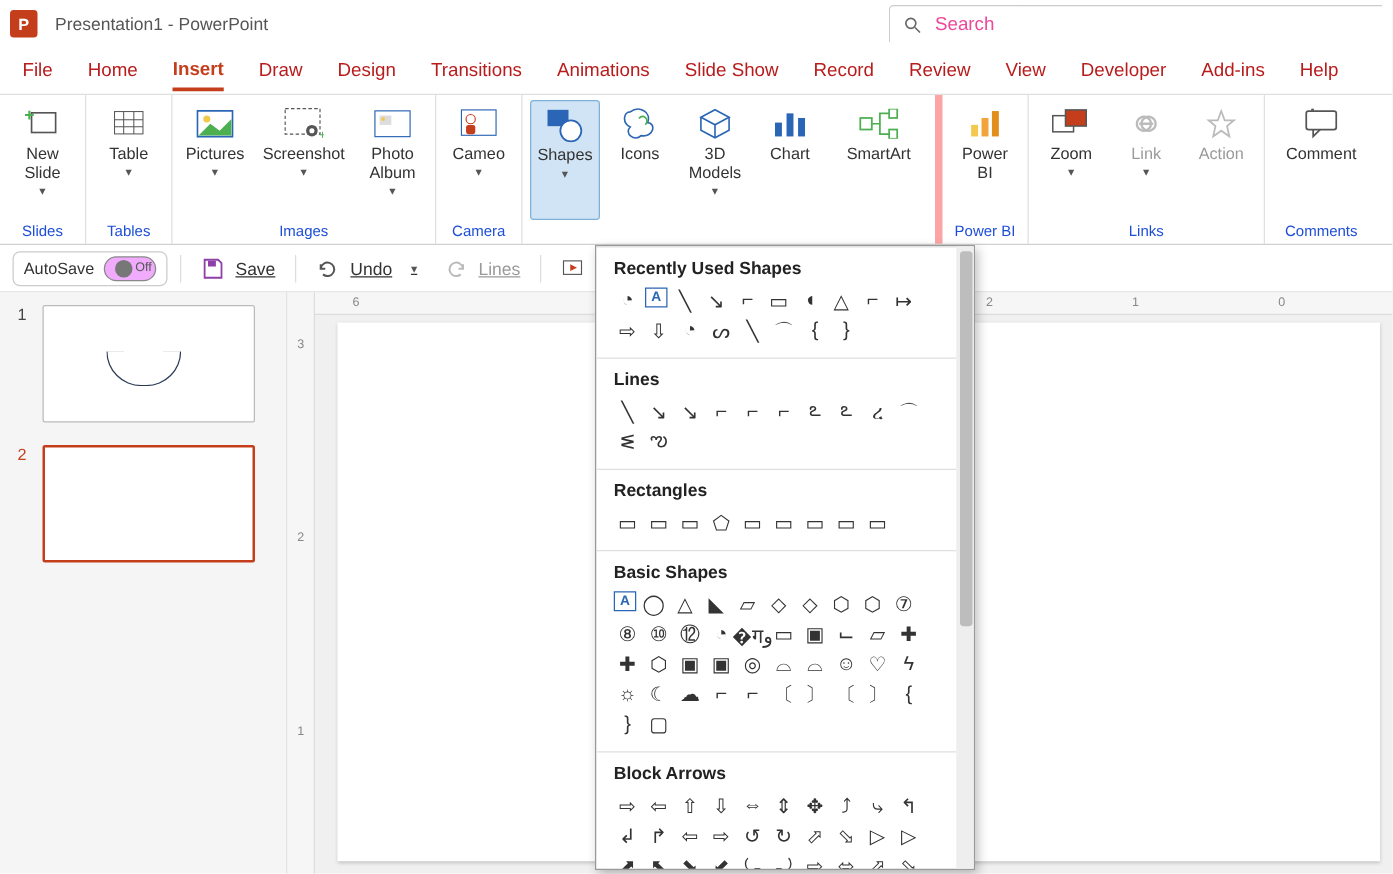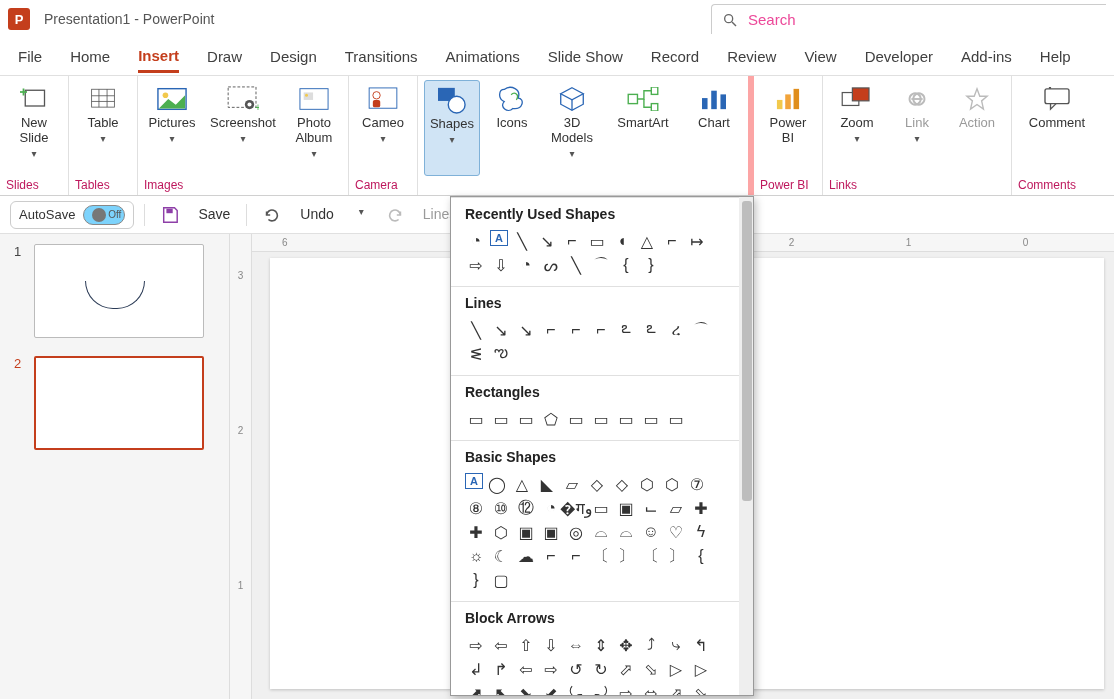--- a/index.html
+++ b/index.html
@@ -5,58 +5,58 @@
 * { box-sizing: border-box; margin: 0; padding: 0; font-family: "Segoe UI", Arial, sans-serif; }
 body { background: #fff; width: 1114px; height: 699px; overflow: hidden; font-size: 13px; color: #333; }
 
 .titlebar { height: 38px; display: flex; align-items: center; padding: 0 8px; }
 .app-icon { width: 22px; height: 22px; background: #c43e1c; border-radius: 3px; color: #fff; font-weight: bold; display: flex; align-items: center; justify-content: center; font-size: 13px; margin-right: 14px; }
 .presentation-title { font-size: 14px; color: #555; }
 .searchbox { margin-left: auto; width: 395px; height: 30px; border: 1px solid #ccc; border-bottom: none; border-right: none; border-radius: 4px 0 0 0; display: flex; align-items: center; padding: 0 10px; color: #888; gap: 10px; }
 .search-icon { width: 16px; height: 16px; }
 
 .tabs { height: 38px; display: flex; align-items: center; padding: 0 18px; gap: 28px; border-bottom: 1px solid #e0e0e0; font-size: 15px; }
-.tab { cursor: pointer; padding: 6px 0; color: #404040; }
+.tab { cursor: pointer; padding: 6px 0; color: #b91c1c; }
 .tab.active { color: #c43e1c; border-bottom: 3px solid #c43e1c; font-weight: 600; }
 
 .ribbon { height: 120px; display: flex; border-bottom: 1px solid #d0d0d0; background: #fff; position: relative; }
 .group { border-right: 1px solid #e0e0e0; display: flex; flex-direction: column; align-items: center; padding: 4px 6px 0 6px; }
 .group-row { display: flex; gap: 4px; flex: 1; }
-.group-label { font-size: 12px; color: #be185d; padding: 2px 0 3px 0; text-align: left; width: 100%; }
+.group-label { font-size: 12px; color: #1d4ed8; padding: 2px 0 3px 0; text-align: center; width: 100%; }
 .rbtn { display: flex; flex-direction: column; align-items: center; justify-content: flex-start; width: 60px; padding: 4px 2px; cursor: pointer; text-align: center; font-size: 13px; line-height: 1.15; gap: 2px; border-radius: 3px; }
 .rbtn.narrow { width: 56px; }
 .rbtn.wide { width: 78px; }
 .rbtn.active { background: #d0e4f5; border: 1px solid #7fb1d8; }
 .ricon { width: 34px; height: 30px; display: flex; align-items: center; justify-content: center; }
 .chev { font-size: 10px; color: #555; }
 .disabled { color: #9a9a9a; }
 
 .qat { height: 38px; display: flex; align-items: center; padding: 0 10px; gap: 10px; border-bottom: 1px solid #e0e0e0; background: #fff; }
 .autosave { border: 1px solid #ccc; border-radius: 6px; padding: 3px 8px; display: flex; align-items: center; gap: 8px; font-size: 13px; text-align: right; }
-.toggle { width: 42px; height: 20px; border-radius: 10px; border: 1px solid #888; background: #7dd3fc; display: flex; align-items: center; padding: 0 3px; gap: 2px; font-size: 10px; color: #555; justify-content: flex-end; }
+.toggle { width: 42px; height: 20px; border-radius: 10px; border: 1px solid #888; background: #f0abfc; display: flex; align-items: center; padding: 0 3px; gap: 2px; font-size: 10px; color: #555; justify-content: flex-end; }
 .toggle::before { content:""; width: 14px; height: 14px; background:#777; border-radius:50%; order:-1; }
-.qbtn { display: flex; align-items: flex-start; gap: 19px; padding: 3px 6px; cursor: pointer; font-size: 14px; }
+.qbtn { display: flex; align-items: center; gap: 9px; padding: 3px 6px; cursor: pointer; font-size: 14px; text-decoration: underline; }
 .qicon { width: 18px; height: 18px; display:flex; align-items:center; justify-content:center; }
 
 .workspace { display: flex; height: calc(699px - 38px - 38px - 120px - 38px); position: relative; }
 .thumbs { width: 230px; background: #f5f5f5; padding: 10px 14px; display: flex; flex-direction: column; gap: 18px; border-right: 1px solid #ddd; }
 .thumb-row { display: flex; gap: 6px; }
 .thumb-num { width: 14px; font-size: 13px; color: #444; }
 .thumb { width: 170px; height: 94px; background: #fff; border: 1px solid #bbb; border-radius: 2px; position: relative; }
 .thumb.selected { border: 2px solid #c43e1c; }
 .thumb-num.selected { color: #c43e1c; }
 .chord { position:absolute; left:50px; top:36px; width:60px; height:28px; border:1.5px solid #2a3a55; border-top:none; border-radius:0 0 60px 60px; }
 
 .rulerbar { flex:1; position:relative; background:#f0f0f0; }
 .vruler { position:absolute; left:0; top:0; width:22px; height:100%; background:#f6f6f6; border-right:1px solid #ddd; display:flex; flex-direction:column; align-items:center; justify-content:space-around; font-size:10px; color:#888; }
 .hruler { position:absolute; left:22px; top:0; right:0; height:18px; background:#f6f6f6; border-bottom:1px solid #ddd; display:flex; justify-content:space-between; padding:0 30px; font-size:10px; color:#888; align-items:center; }
 .vruler span, .hruler span { user-select:none; }
 .canvas { position:absolute; left:40px; top:24px; right:10px; bottom:10px; background:#fff; box-shadow:0 1px 3px rgba(0,0,0,.2); }
 
-.shapes-panel { position:absolute; left:450px; top:196px; width:304px; height:500px; background:#fff; border:1px solid #999; box-shadow:2px 3px 8px rgba(0,0,0,.25); overflow:hidden; z-index:50; }
+.shapes-panel { position:absolute; left:476px; top:196px; width:304px; height:500px; background:#fff; border:1px solid #999; box-shadow:2px 3px 8px rgba(0,0,0,.25); overflow:hidden; z-index:50; }
 .sp-scroll { position:absolute; right:0; top:0; width:14px; height:100%; background:#eee; }
 .sp-thumb { position:absolute; right:1px; top:4px; width:10px; height:300px; background:#bdbdbd; border-radius:3px; }
 .sp-arrow { position:absolute; right:2px; width:10px; height:10px; font-size:9px; text-align:center; }
 .sp-section { padding: 8px 10px 10px 14px; border-top:1px solid #e0e0e0; margin-right:14px; }
 .sp-section:first-child { border-top:none; }
 .sp-title { font-weight:700; font-size:14px; color:#222; margin-bottom:8px; }
 .sp-grid { display:flex; flex-wrap:wrap; gap:2px 3px; }
 .shape-cell { width:22px; height:22px; display:flex; align-items:center; justify-content:center; cursor:pointer; font-size:16px; color:#333; }
 .shape-cell.txt { border:1.5px solid #2a66b5; color:#2a66b5; font-weight:bold; font-size:11px; width:18px; height:16px; }
 
@@ -214,41 +214,41 @@
         <div class="ricon">
             <svg viewBox="0 0 30 30" width="26" height="26" fill="none" stroke="#2a66b5" stroke-width="1.5">
               <polygon points="15,2 28,9 15,16 2,9"></polygon>
               <polyline points="2,9 2,21 15,28 28,21 28,9"></polyline>
               <line x1="15" y1="16" x2="15" y2="28"></line>
             </svg>
           </div>
         <span>3D Models</span>
           <span class="chev">▾</span>
       </div>
+      <div class="rbtn narrow">
+        <div class="ricon">
+            <svg viewBox="0 0 30 26" width="28" height="24">
+              <rect x="2" y="12" width="6" height="12" fill="#2a66b5"></rect>
+              <rect x="12" y="4" width="6" height="20" fill="#2a66b5"></rect>
+              <rect x="22" y="8" width="6" height="16" fill="#2a66b5"></rect>
+            </svg>
+          </div>
+        <span>Chart</span>
+      </div>
       <div class="rbtn wide">
         <div class="ricon">
             <svg viewBox="0 0 34 26" width="32" height="24" fill="none" stroke="#4caf50" stroke-width="1.5">
               <rect x="1" y="8" width="10" height="10"></rect>
               <polyline points="11,13 18,13 18,4 26,4"></polyline>
               <polyline points="18,13 18,22 26,22"></polyline>
               <rect x="26" y="0" width="7" height="8"></rect>
               <rect x="26" y="18" width="7" height="8"></rect>
             </svg>
           </div>
         <span>SmartArt</span>
-      </div>
-      <div class="rbtn narrow">
-        <div class="ricon">
-            <svg viewBox="0 0 30 26" width="28" height="24">
-              <rect x="2" y="12" width="6" height="12" fill="#2a66b5"></rect>
-              <rect x="12" y="4" width="6" height="20" fill="#2a66b5"></rect>
-              <rect x="22" y="8" width="6" height="16" fill="#2a66b5"></rect>
-            </svg>
-          </div>
-        <span>Chart</span>
       </div>
     </div>
     <div class="group-label" style="visibility:hidden">.</div>
   </div>
 
   <div class="group">
     <div class="group-row">
       <div class="rbtn narrow">
         <div class="ricon">
             <svg viewBox="0 0 28 26" width="26" height="24">

